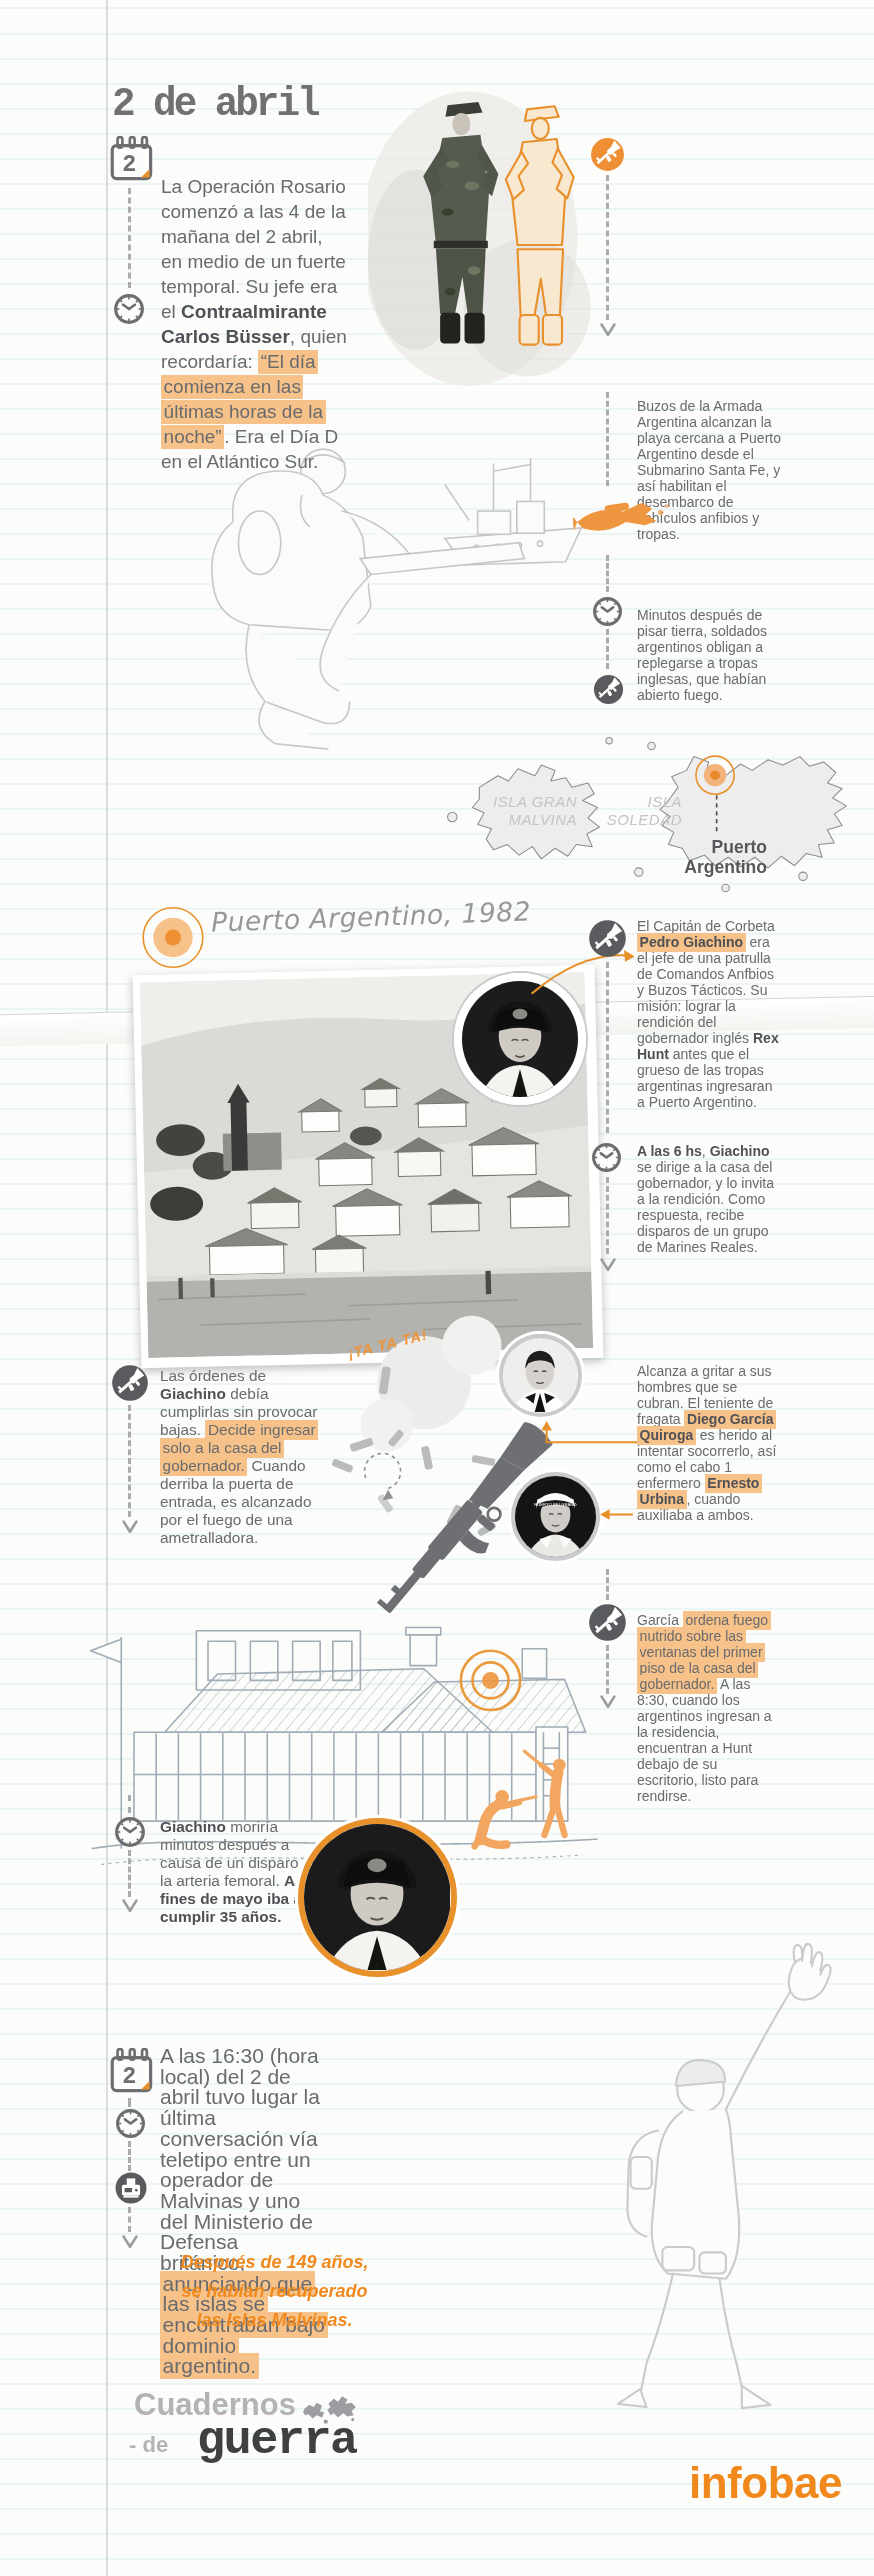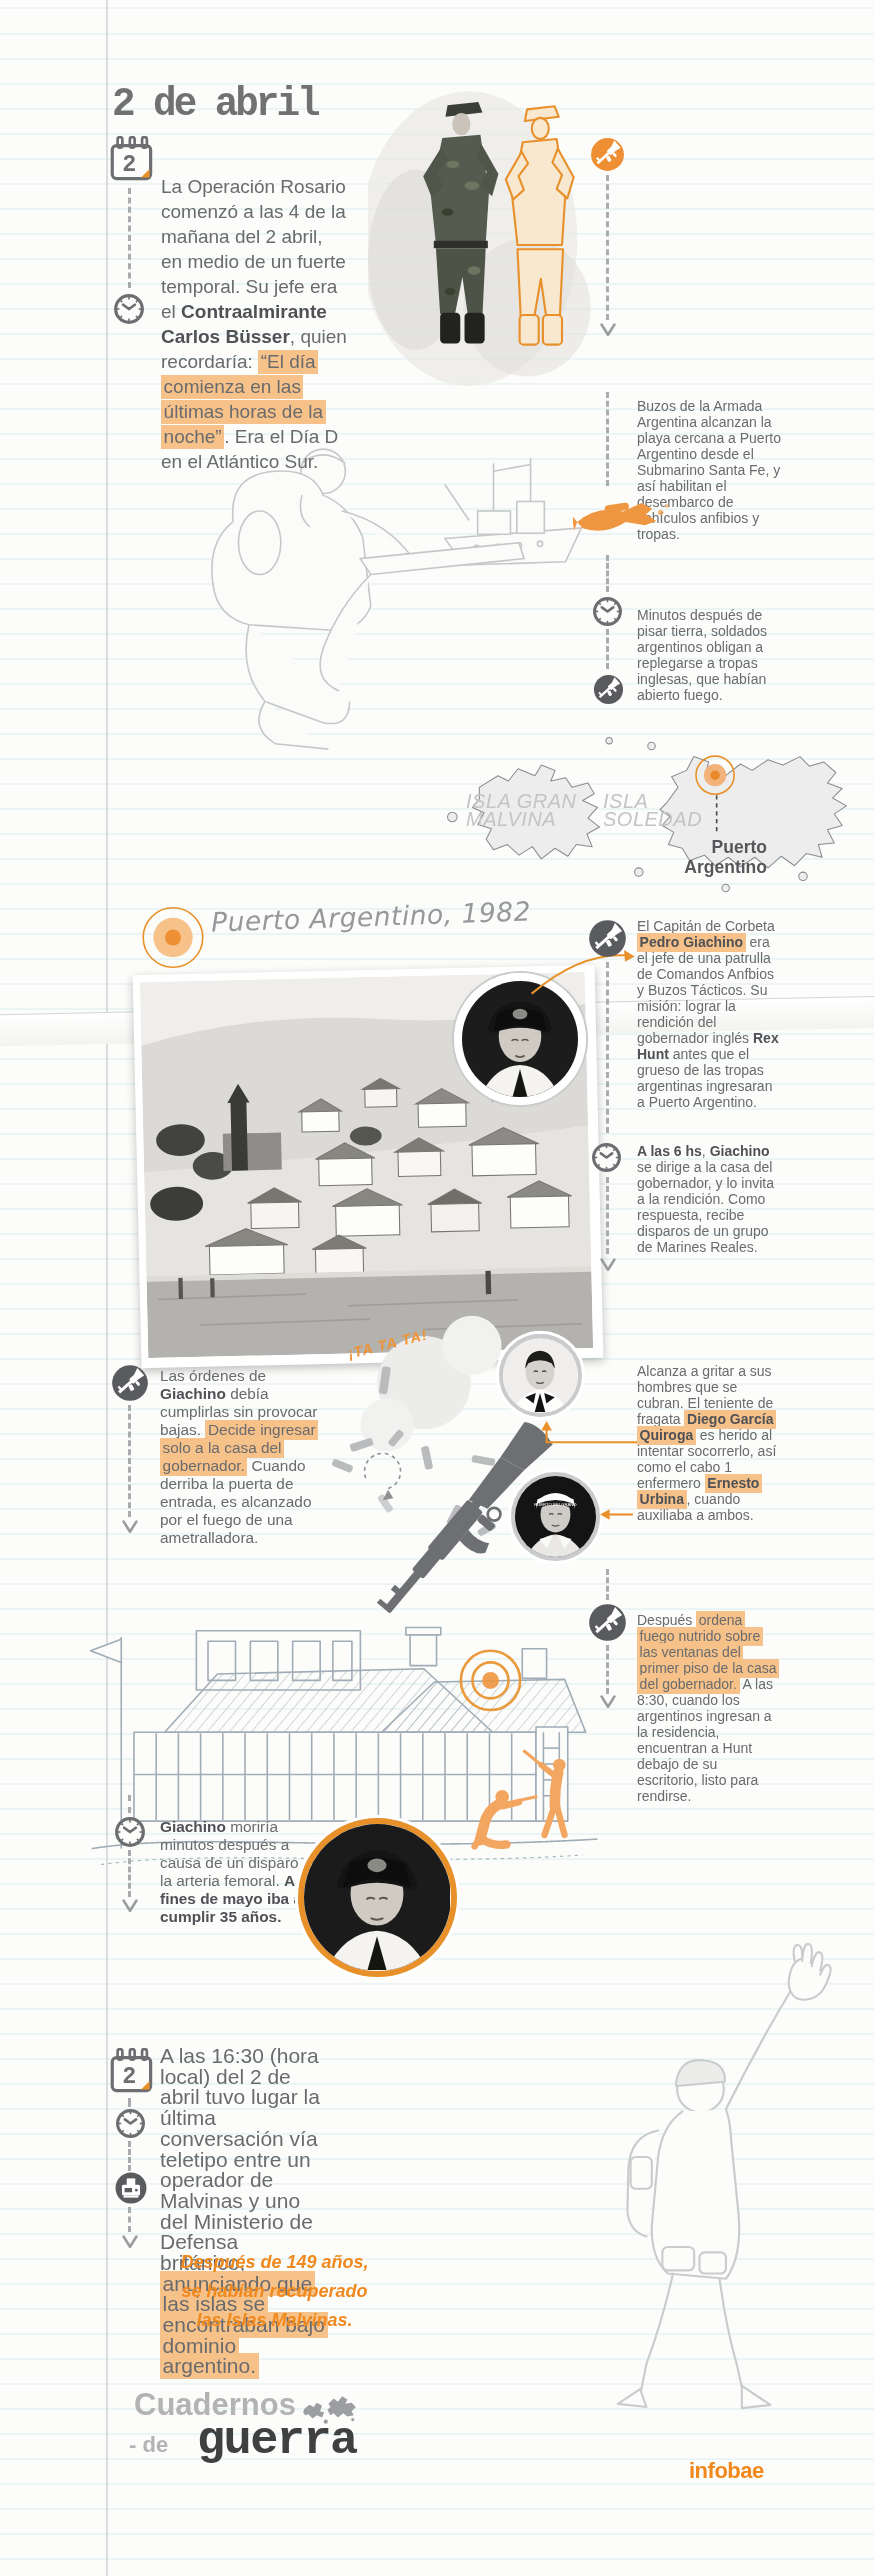--- a/index.html
+++ b/index.html
@@ -18,30 +18,30 @@
   .txt{z-index:6;}
   .txt span.b{font-weight:bold;color:#505156;}
   .txt span.h{background:#f6c289;box-decoration-break:clone;-webkit-box-decoration-break:clone;padding:1.1px 2.6px 1.6px;}
   .colA{left:161px;top:174px;width:186px;font-size:19px;line-height:25px;}
   .rc{left:637px;width:144px;font-size:14px;line-height:16px;}
   .lc{left:160px;width:162px;font-size:15.4px;line-height:18px;}
   .colK{left:160px;top:2046px;width:168px;font-size:21px;line-height:20.7px;}
   .quote{left:142px;top:2248px;width:265px;text-align:center;font-size:18px;line-height:29px;font-weight:bold;font-style:italic;color:#f0891e;z-index:6;}
   .dash{width:0;border-left:3.2px dashed #a9abae;z-index:5;}
   .iconwrap{z-index:7;}
-  .map-label{font-style:italic;color:#c3c4c6;font-size:20px;line-height:17.5px;text-align:left;z-index:5;letter-spacing:0.5px;}
+  .map-label{font-style:italic;color:#c3c4c6;font-size:15px;line-height:17.5px;text-align:right;z-index:5;letter-spacing:0.5px;}
   .marker-label{font-weight:bold;color:#56575b;font-size:17.5px;line-height:20px;text-align:right;z-index:6;}
   .photo-caption{font-style:italic;font-size:26.5px;color:#97989b;transform:rotate(-2deg);z-index:6;font-family:"DejaVu Sans", sans-serif;letter-spacing:0.5px;}
   .bigphoto{left:137px;top:970px;width:462px;height:393px;background:#ffffff;box-shadow:0 3.2px 9.5px rgba(0,0,0,.25);padding:7.4px;box-sizing:border-box;transform:rotate(-1.3deg);z-index:3;}
   .sfx{left:347px;top:1336px;font-size:14.3px;font-weight:bold;font-style:italic;color:#ef9334;transform:rotate(-14deg);z-index:6;letter-spacing:1.1px;}
   .portrait{border-radius:50%;overflow:hidden;z-index:6;box-sizing:border-box;}
   .logo1{left:134px;top:2387px;font-family:Liberation Sans, sans-serif;font-weight:bold;font-size:31px;color:#b3b3b3;letter-spacing:0px;z-index:6;}
   .logo2{left:129px;top:2432px;font-family:Liberation Sans, sans-serif;font-weight:bold;font-size:22px;color:#b3b3b3;z-index:6;}
   .logo3{left:197px;top:2414px;font-family:"Liberation Mono","DejaVu Sans Mono",monospace;font-weight:bold;font-size:47px;color:#3f4041;letter-spacing:-1.6px;z-index:6;}
-  .infobae{left:689px;top:2458px;font-size:22px;font-weight:bold;color:#f0881c;letter-spacing:-0.5px;z-index:6;}
+  .infobae{left:689px;top:2458px;font-size:44px;font-weight:bold;color:#f0881c;letter-spacing:-0.5px;z-index:6;}
   svg{display:block;}
 </style>
 </head>
 <body>
 
 <div class="canvas">
 
   <div class="abs margin-line"></div>
 
   <div class="abs fold"></div>
@@ -490,21 +490,21 @@
         <rect x="12" y="24" width="4" height="7"></rect>
       </g>
     </svg>
   </div>
   <div class="abs dash" style="left:606px;top:1645px;height:49px;"></div>
   <div class="abs iconwrap" style="left:600px;top:1695px;">
     <svg width="16" height="13.8" viewBox="0 0 30 26">
         <path d="M3 3 L15 22 L27 3" stroke="#9a9c9f" stroke-width="5" fill="none" stroke-linecap="round" stroke-linejoin="round"></path>
       </svg>
   </div>
-  <div class="abs txt rc" style="top:1612px;"><span>Después </span><span class="h">ordena fuego nutrido sobre las ventanas del primer piso de la casa del gobernador.</span><span> A las 8:30, cuando los argentinos ingresan a la residencia, encuentran a Hunt debajo de su escritorio, listo para rendirse.</span></div>
+  <div class="abs txt rc" style="top:1612px;"><span>García </span><span class="h">ordena fuego nutrido sobre las ventanas del primer piso de la casa del gobernador.</span><span> A las 8:30, cuando los argentinos ingresan a la residencia, encuentran a Hunt debajo de su escritorio, listo para rendirse.</span></div>
 
   <div class="abs" style="left:85px;top:1600px;z-index:3;">
     <svg width="519" height="328" viewBox="0 0 980 620">
       <defs>
         <pattern id="hatch" width="16" height="16" patternUnits="userSpaceOnUse" patternTransform="rotate(40)">
           <line x1="0" y1="0" x2="0" y2="16" stroke="#aab5be" stroke-width="2"></line>
         </pattern>
       </defs>
       <g stroke="#a0acb6" stroke-width="3" fill="none" stroke-linejoin="round">
 

